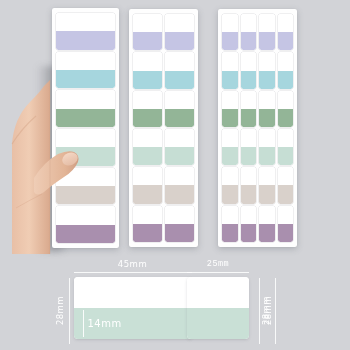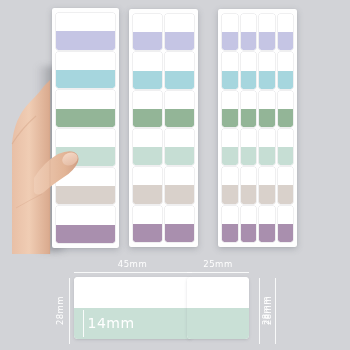--- a/index.html
+++ b/index.html
@@ -68,21 +68,21 @@
     box-shadow:0 1px 3px rgba(90,95,105,.22);
   }
   .sample .s-top{flex:1 1 50%;background:#ffffff;}
   .sample .s-bot{flex:1 1 50%;position:relative;}
   .inner-tick{
     position:absolute;left:9px;top:2px;bottom:2px;width:1px;
     background:#ffffff;opacity:.9;
   }
   .inner-label{
     position:absolute;left:14px;top:50%;transform:translateY(-50%);
-    color:#ffffff;font-size:14px;letter-spacing:.5px;white-space:nowrap;
+    color:#ffffff;font-size:10px;letter-spacing:.5px;white-space:nowrap;
   }
   .colcap{display:flex;flex-direction:column;align-items:flex-end;}
 </style>
 </head>
 <body style="background: rgb(210, 211, 215);">
 
 <div class="stage">
 
   <div class="lift-shadow"></div>
 
@@ -355,21 +355,21 @@
           <div class="s-bot" style="background: rgb(201, 224, 214);">
             <div class="inner-tick"></div>
             <div class="inner-label" style="color: rgb(255, 255, 255);">14mm</div>
           </div>
         </div>
       </div>
     </div>
 
     <div class="dimgroup" id="dg-25" style="left:187px;top:2px;">
       <div class="colcap">
-        <div class="hlabel" style="width: 62px; color: rgb(255, 255, 255);">25mm</div>
+        <div class="hlabel" style="width: 62px; color: rgb(255, 255, 255); font-family: Liberation Mono, monospace;">25mm</div>
         <div class="hrule" style="width:62px;"></div>
         <div class="sample" style="width:62px;height:62px;margin-top:4px;">
           <div class="s-top"></div>
           <div class="s-bot" style="background: rgb(201, 224, 214);"></div>
         </div>
       </div>
       <div class="colcap" style="margin-left:6px;">
         <div style="height:18px;"></div>
         <div style="display:flex;height:66px;">
           <div class="vrule" style="height:66px;"></div>

